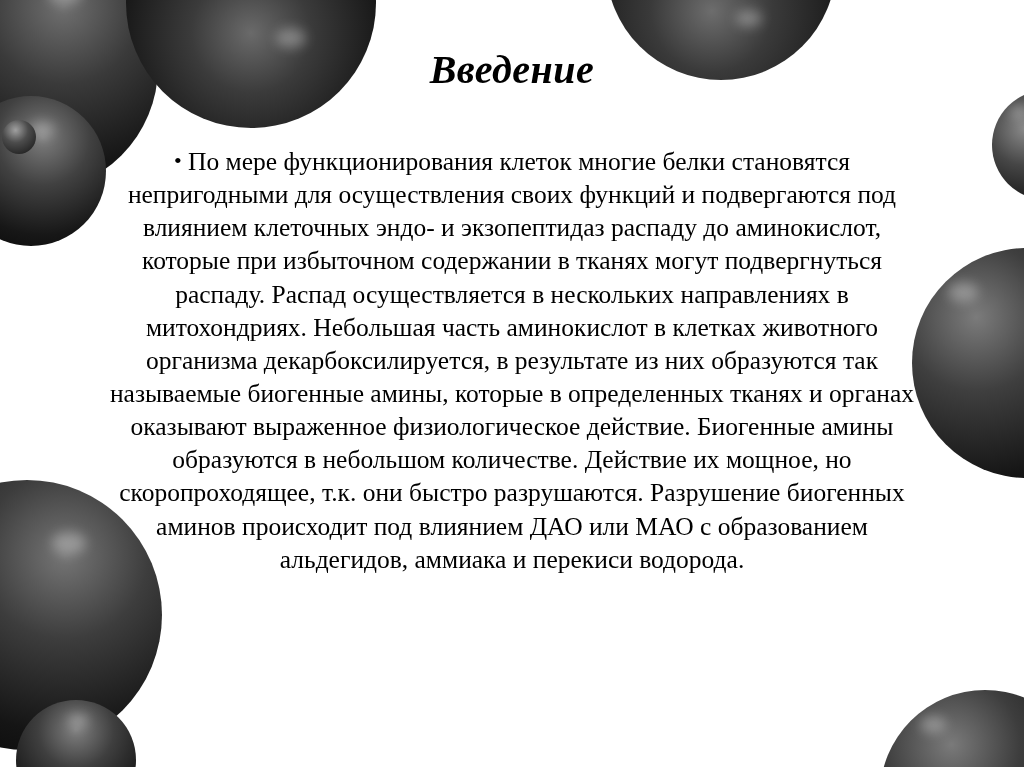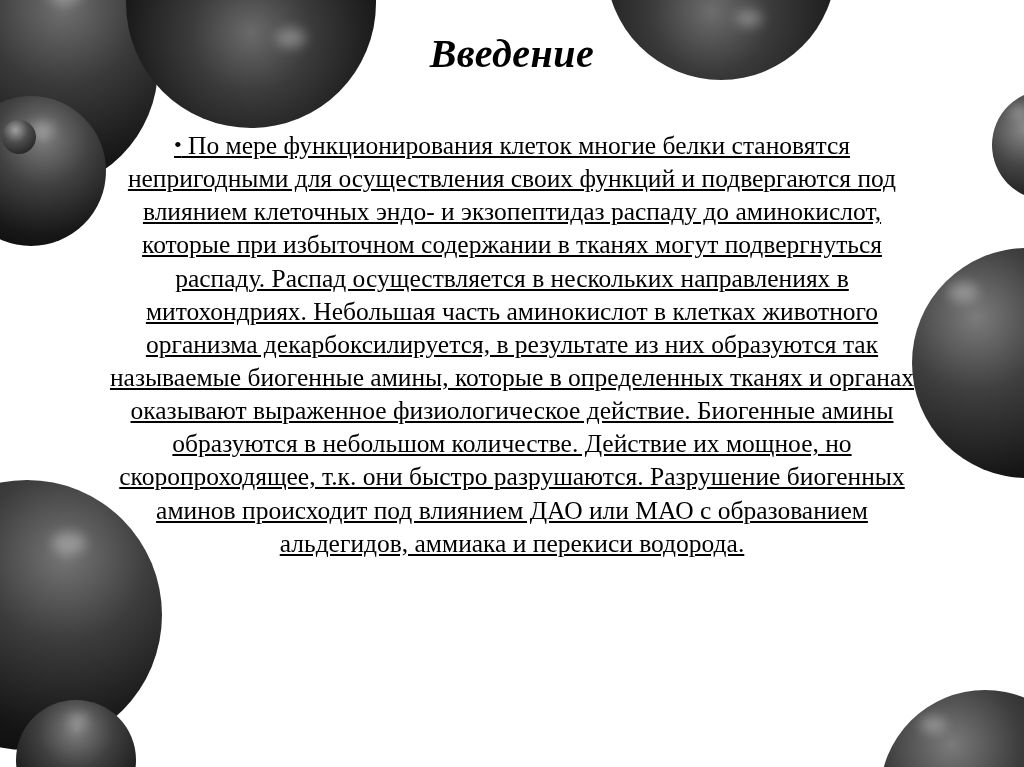--- a/index.html
+++ b/index.html
@@ -135,29 +135,28 @@
     position: relative;
     z-index: 5;
   }
 
   .slide-title {
     text-align: center;
     font-size: 40px;
     font-weight: bold;
     font-style: italic;
     color: #000000;
-    padding-top: 30px;
+    padding-top: 46px;
     letter-spacing: 0.5px;
   }
 
   .body-block {
     margin: 52px auto 0 auto;
     width: 830px;
     text-align: center;
-    text-decoration: underline;
   }
 
   .bullet-text {
     font-size: 25.5px;
     line-height: 1.30;
     color: #000000;
     text-align: center;
     margin: 0;
   }
   .bullet-mark {

